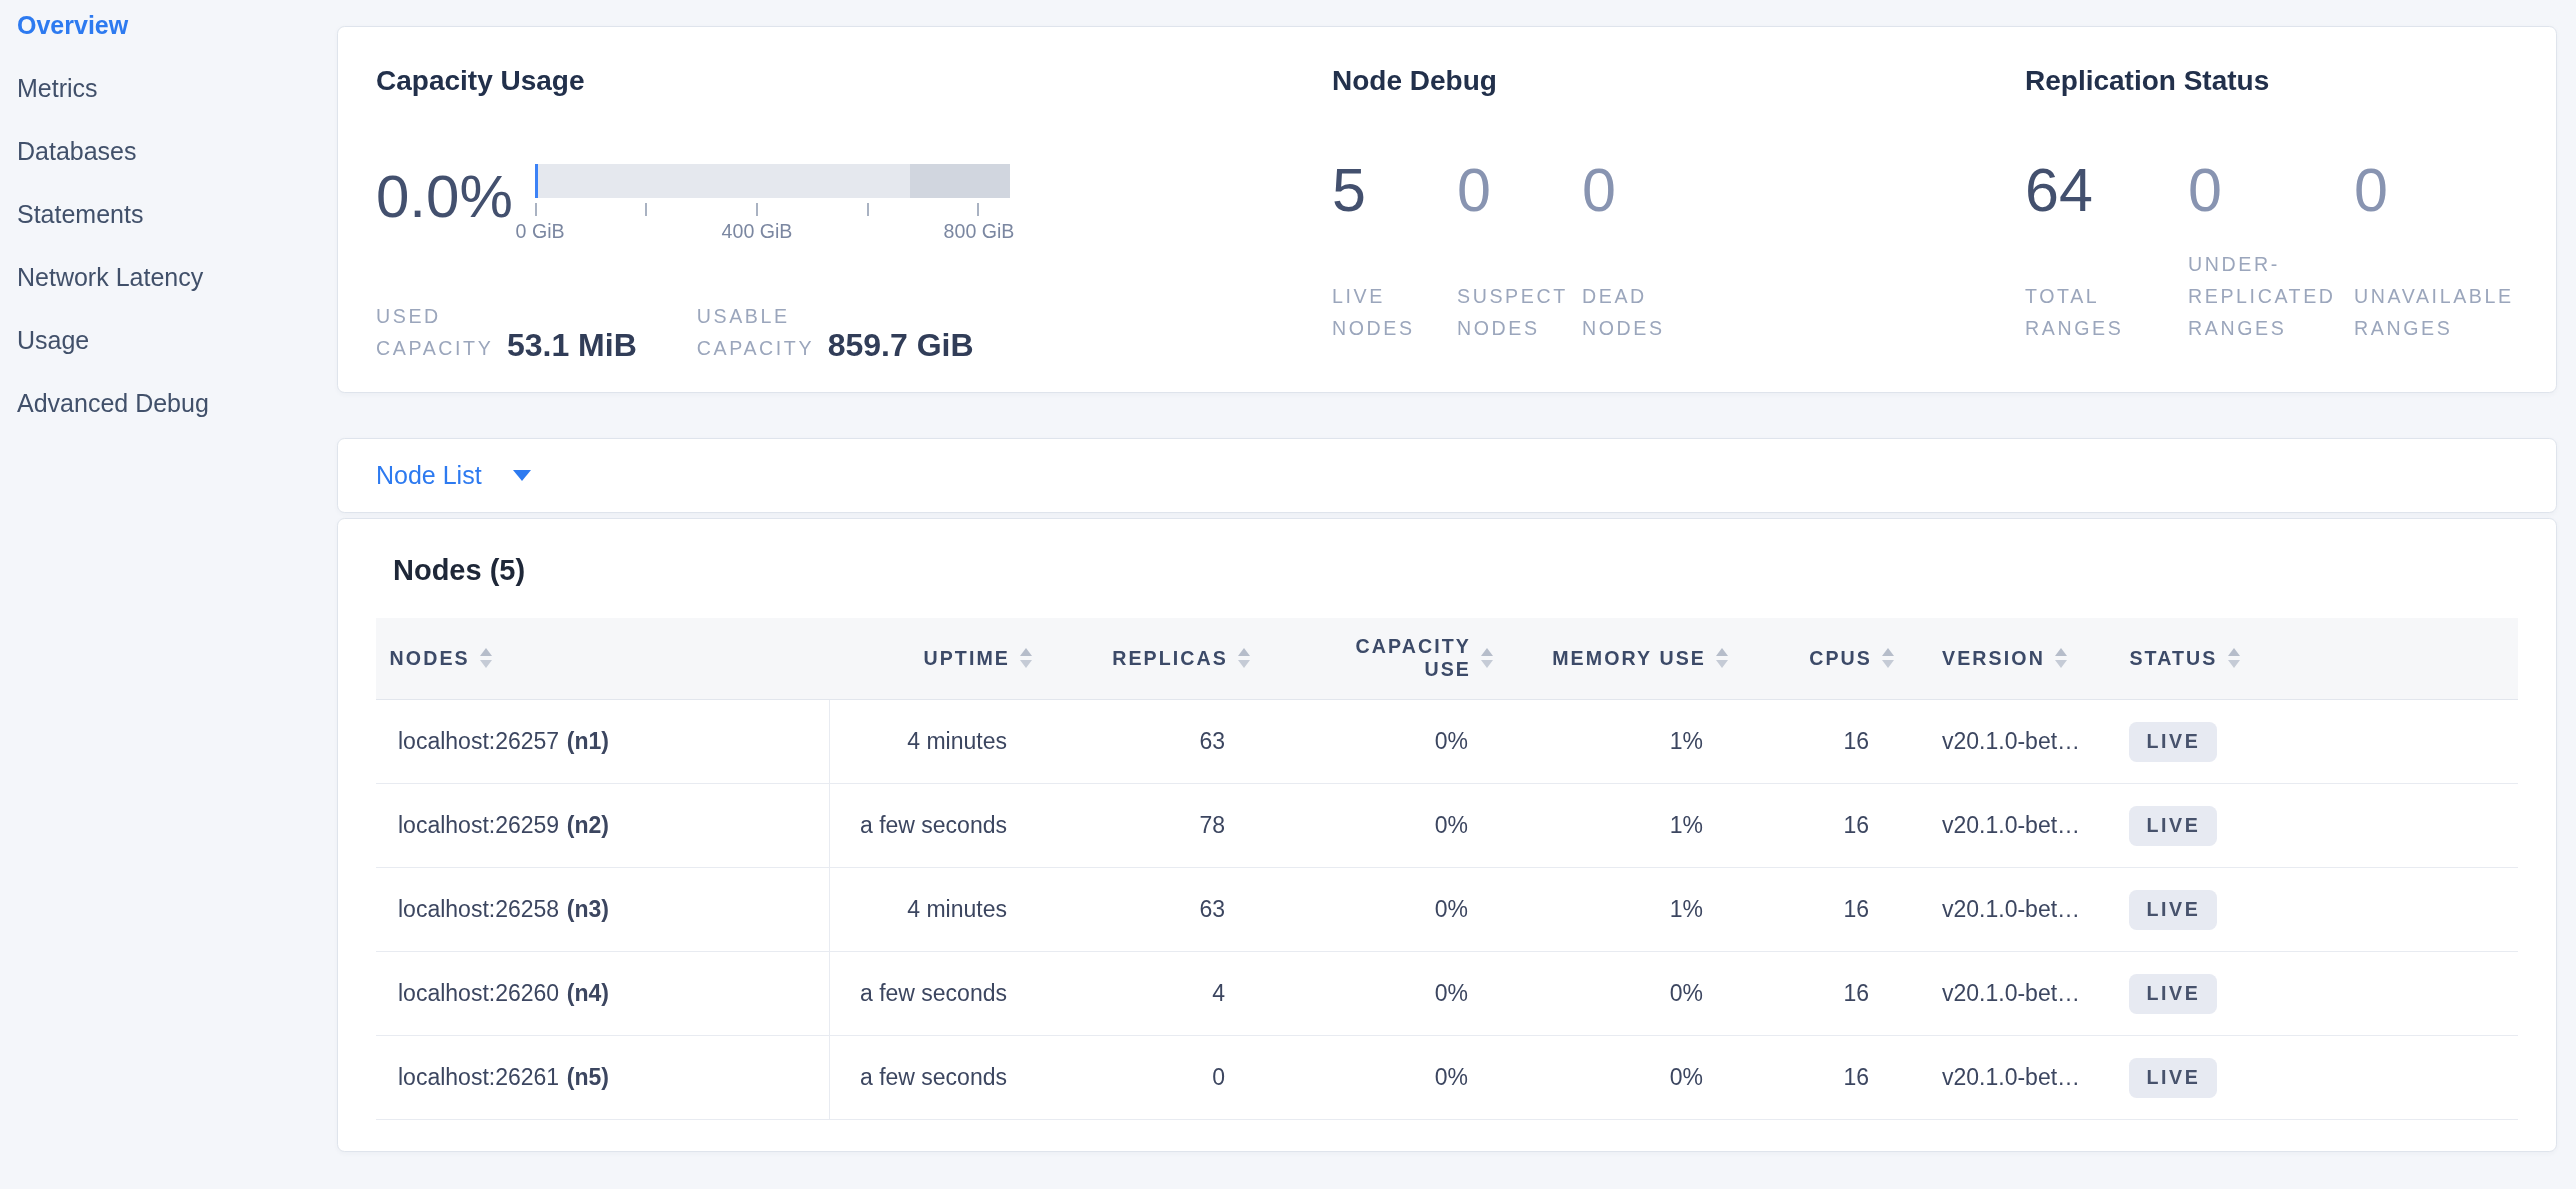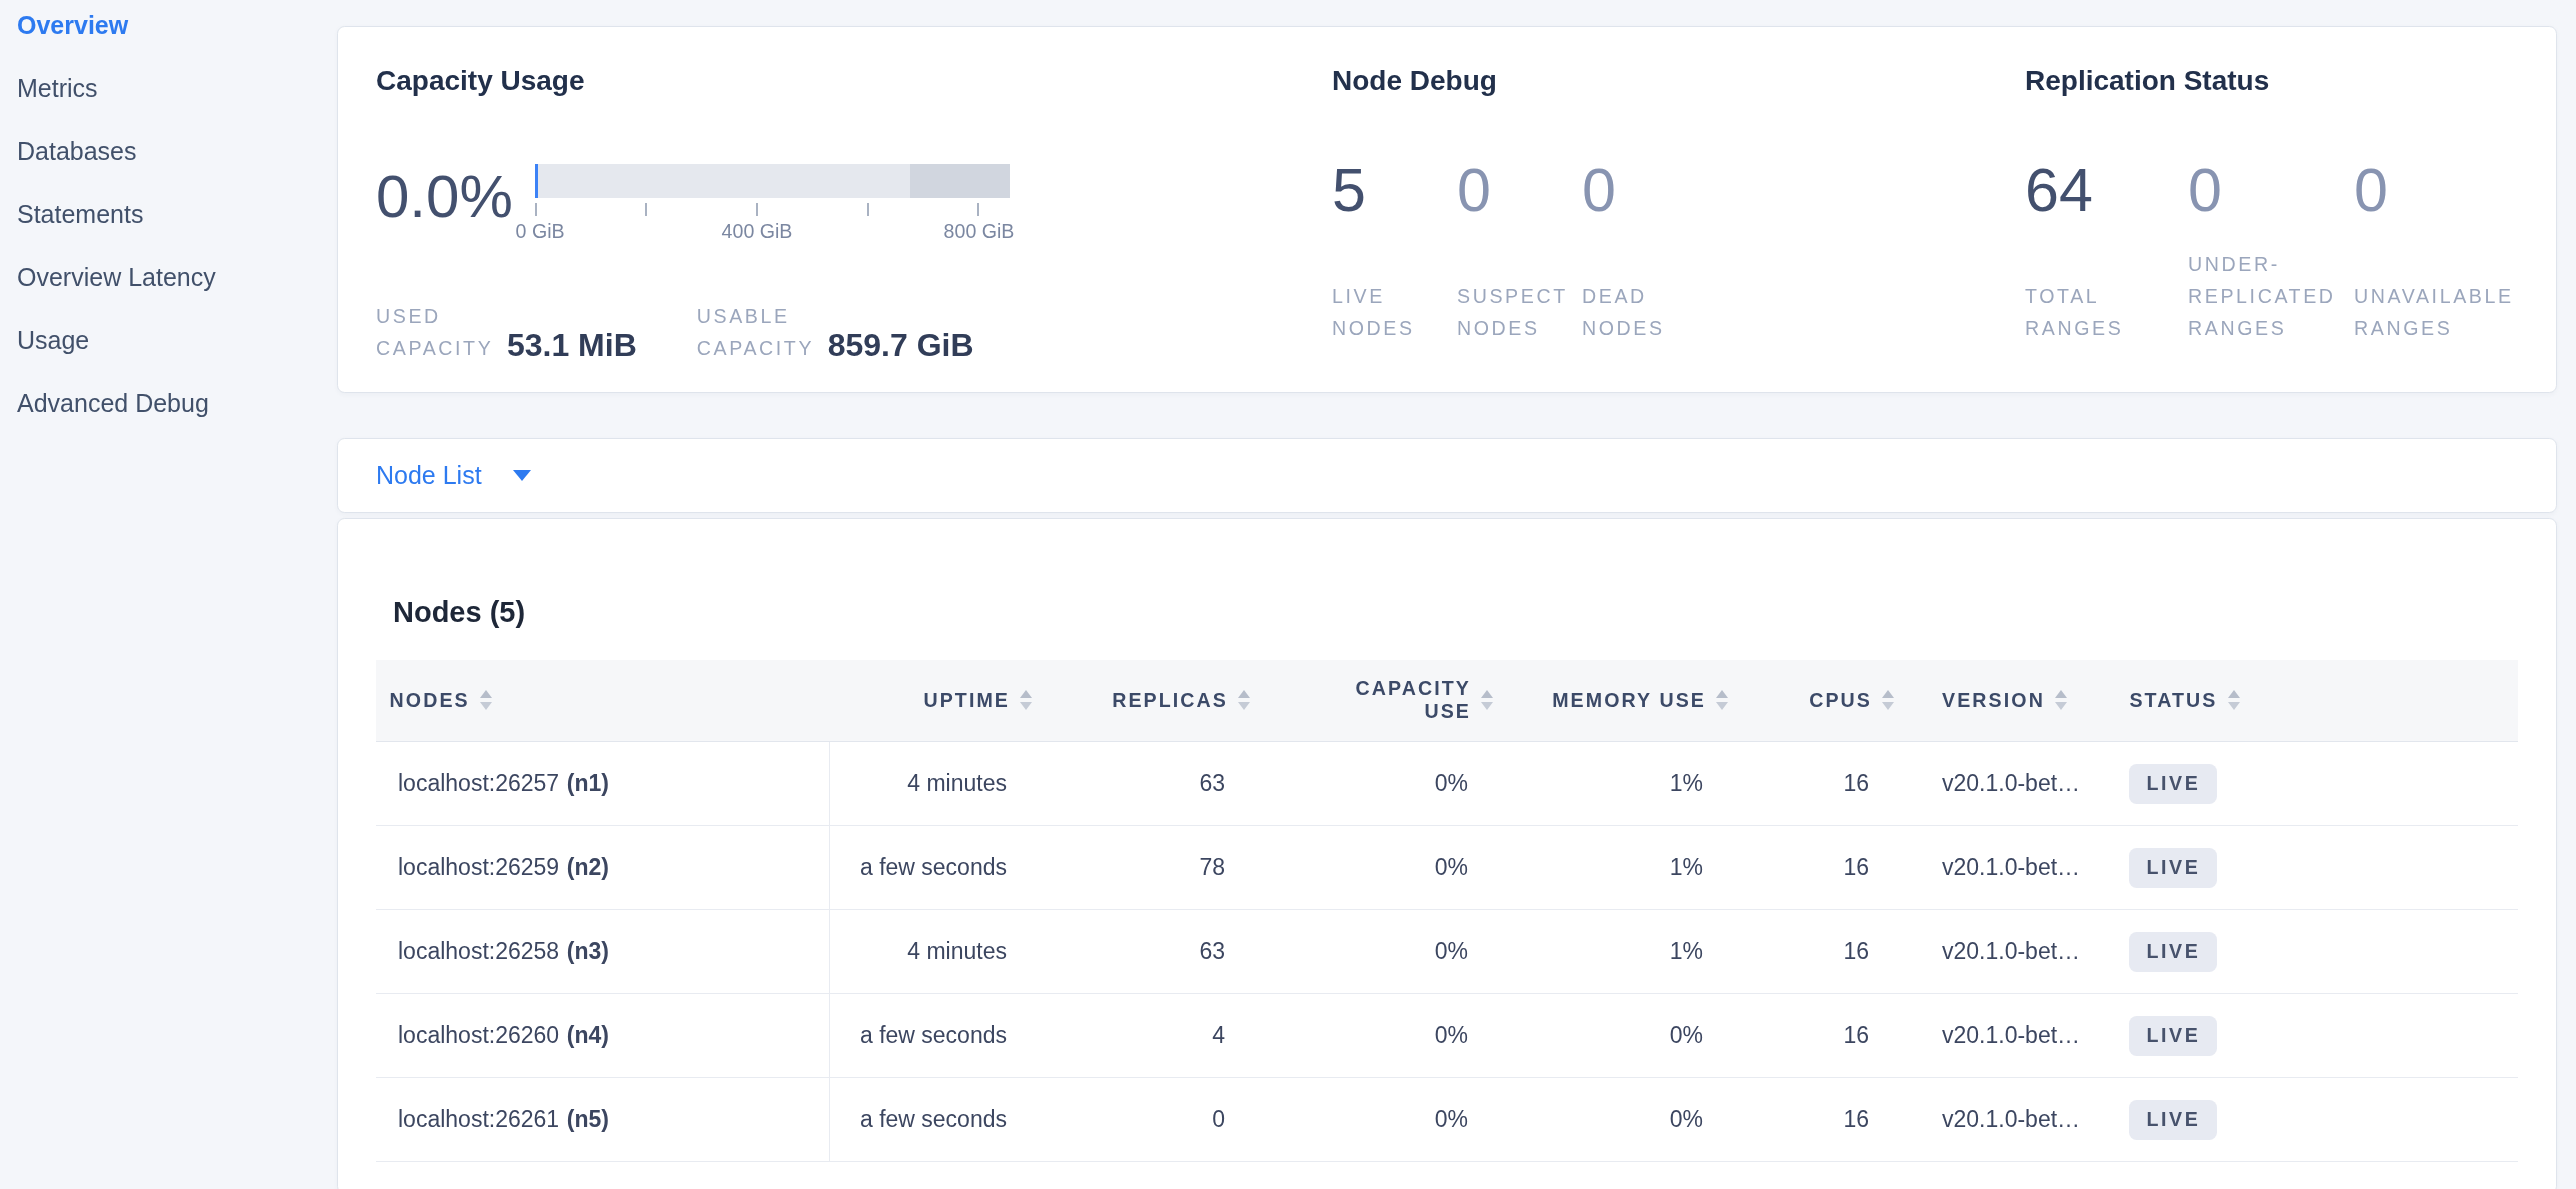--- a/index.html
+++ b/index.html
@@ -63,21 +63,21 @@
   .big-num { font-size:61px; line-height:65px; font-weight:500; color:#43506e; }
   .big-num.muted { color:#8894b1; }
   
   .nodelist-card { margin-top:45px; height:75px; display:flex; align-items:center; padding-left:38px; }
   .nodelist-link { display:flex; align-items:center; gap:31px; cursor:pointer;
                    color:#2d7af0; font-size:25px; font-weight:500; }
   .caret-down { width:0; height:0; border-left:9.4px solid transparent;
                 border-right:9.4px solid transparent; border-top:11px solid #2d7af0; }
   
   .table-card { margin-top:5.1px; padding-bottom:31px; }
-  .nodes-title { margin:77px 0 0 55px; font-size:29px; font-weight:bold; color:#1e2738; }
+  .nodes-title { margin:35px 0 0 55px; font-size:29px; font-weight:bold; color:#1e2738; }
   .tbl { margin:31px 38px 0 38px; }
   .grid-cols { display:grid; grid-template-columns:454px 209px 218px 243px 235px 166px 213px 1fr; }
   .thead {
     height:82px; background:#f6f7f9; border-bottom:1.7px solid #e2e6ed;
     align-items:center; font-size:19.6px; font-weight:bold; letter-spacing:2.1px;
     color:#3c4a68; text-transform:uppercase;
   }
   .th { display:flex; align-items:center; gap:10.2px; cursor:pointer; padding-right:6.8px; }
   .th-label { white-space:pre-line; }
   .th.right { justify-content:flex-end; text-align:right; }
@@ -107,21 +107,21 @@
   }
 </style>
 </head>
 <body>
 
 <nav class="sidebar">
   <div class="side-item active">Overview</div>
   <div class="side-item">Metrics</div>
   <div class="side-item">Databases</div>
   <div class="side-item">Statements</div>
-  <div class="side-item">Overview Latency</div>
+  <div class="side-item">Network Latency</div>
   <div class="side-item">Usage</div>
   <div class="side-item">Advanced Debug</div>
 </nav>
 
 <div class="main">
 
   <div class="card summary-card">
 
     <div class="sec sec-capacity">
       <div class="sec-title">Capacity Usage</div>

